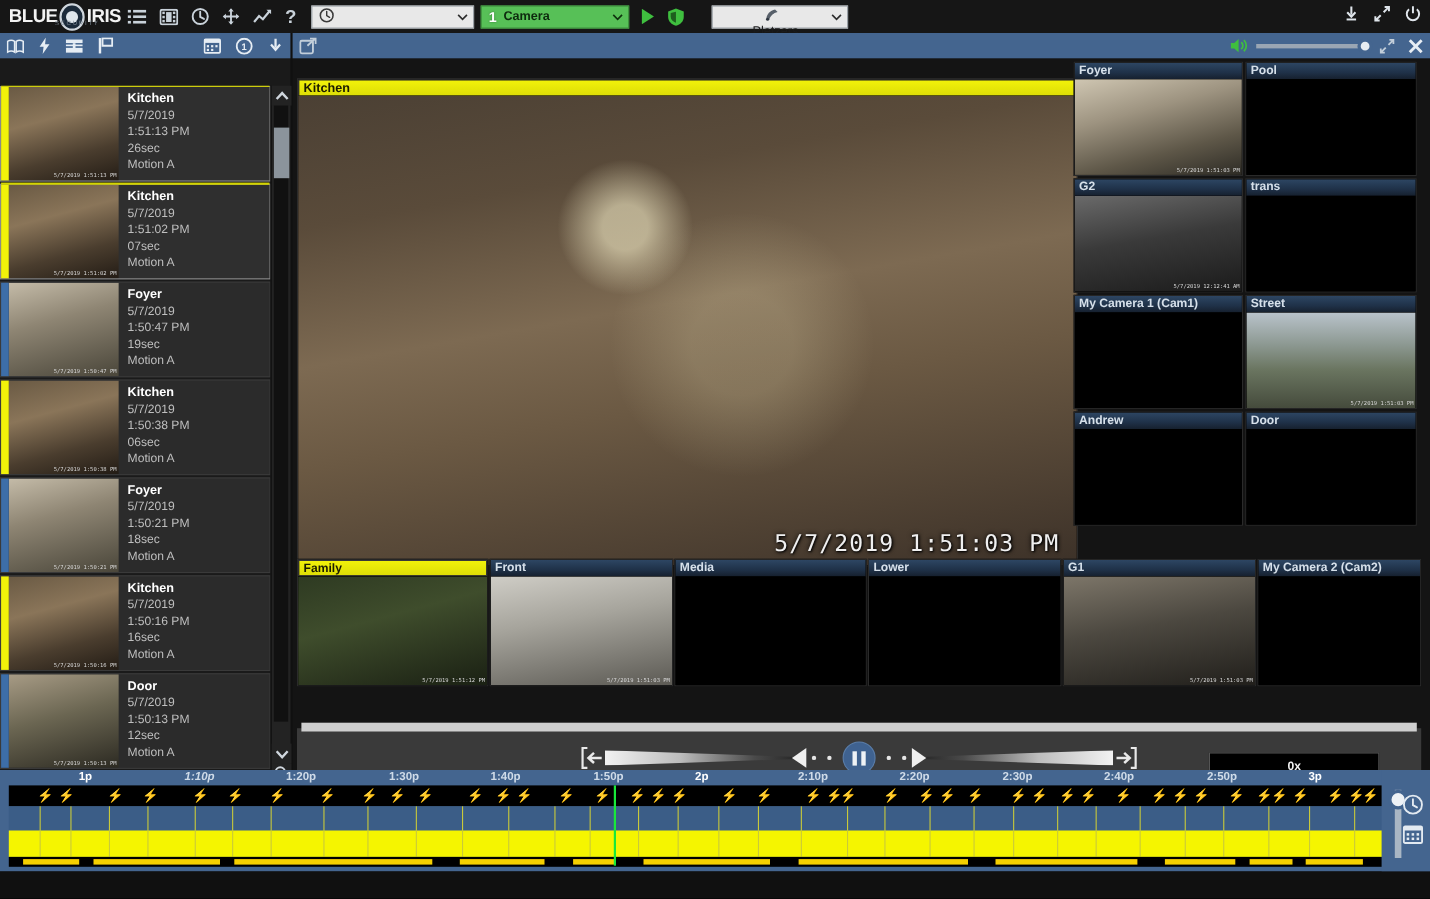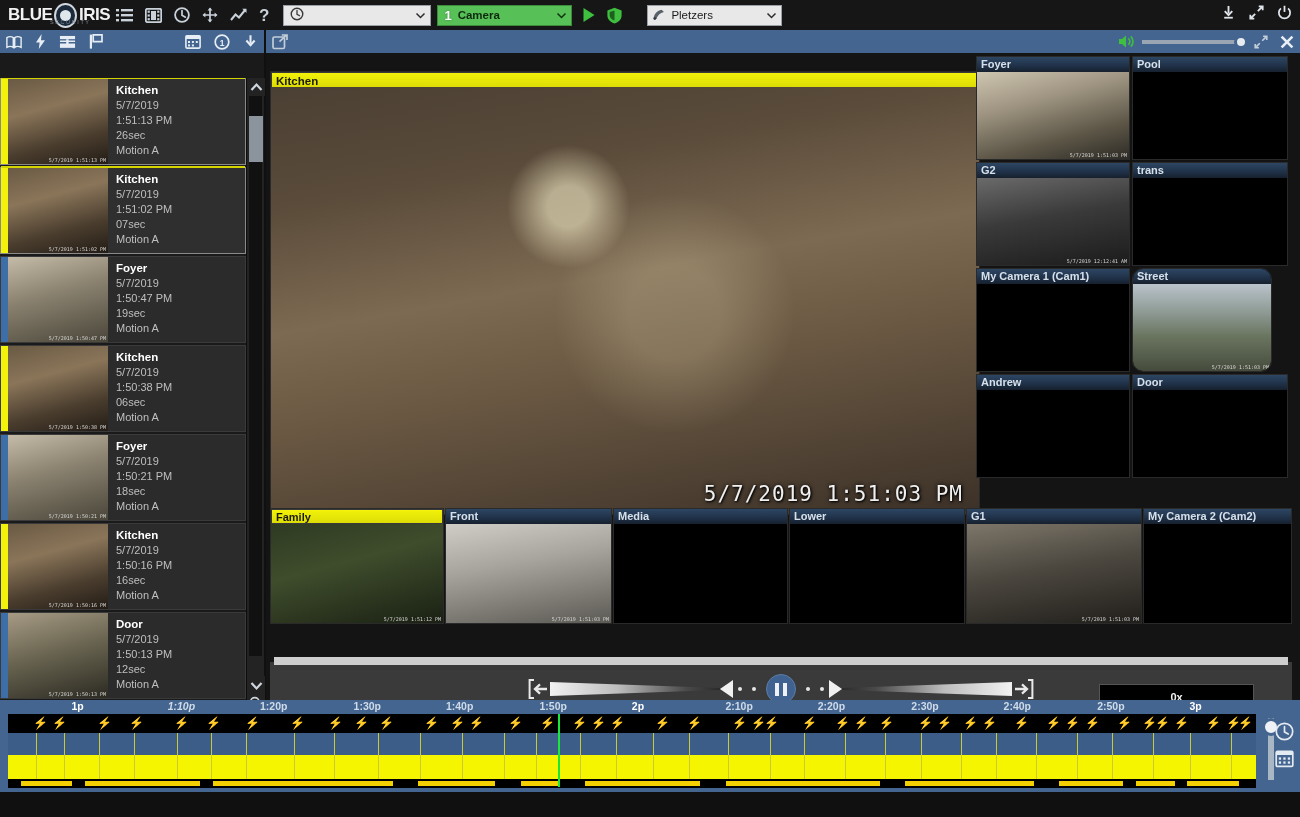--- a/index.html
+++ b/index.html
@@ -289,21 +289,21 @@
           <path d="M1.5 1 L12.5 8 L1.5 15 Z" fill="#3fbf3f"></path>
         </svg>
     </span>
     <span class="tb-ic" style="margin-left:10px;">
       <svg width="17" height="17" viewBox="0 0 17 17">
           <path d="M8.5 0.8 L15.6 3.4 V8.5 C15.6 12.6 12.4 15.4 8.5 16.4 C4.6 15.4 1.4 12.6 1.4 8.5 V3.4 Z" fill="#3fbf3f"></path>
       <path d="M8.5 3.6 L8.5 13.6 C5.9 12.7 3.7 10.7 3.7 8.2 V4.9 Z" fill="#1e5e1e"></path>
         </svg>
     </span>
 
-    <div class="topsel" style="width:135px;margin-left:24px;">
+    <div class="topsel" style="width:124px;margin-left:24px;flex-direction:column;">
       <span>
         <svg width="14" height="14" viewBox="0 0 16 16">
             <path d="M2 13 C2 8 6 4 11 3 L13.6 5.6 C9.2 6.6 6 9.8 5 13.6 Z" fill="#58606a"></path>
         <circle cx="3.2" cy="13.2" r="1.6" fill="#2e3640"></circle>
           </svg>
       </span>
       <span style="margin-left:5px;">Pletzers</span>
       <span class="cv">
         <svg width="11" height="11" viewBox="0 0 11 11">
             <path d="M1.5 3.5 L5.5 7.5 L9.5 3.5" fill="none" stroke="#2d2d2d" stroke-width="1.5"></path>
@@ -596,21 +596,21 @@
           </div>
         </div>
         <div class="cam-cell" style="left: 866px; top: 132px; width: 156px; height: 104px;">
           <div class="cam-title">trans</div>
           <div class="cam-body"></div>
         </div>
         <div class="cam-cell" style="left: 710px; top: 238px; width: 154px; height: 104px;">
           <div class="cam-title">My Camera 1 (Cam1)</div>
           <div class="cam-body"></div>
         </div>
-        <div class="cam-cell" style="left: 866px; top: 238px; width: 140px; height: 104px; border-radius: 11px;">
+        <div class="cam-cell" style="left: 866px; top: 238px; width: 156px; height: 104px;">
           <div class="cam-title">Street</div>
           <div class="cam-body">
             <div class="scene street-bg"></div>
             <div class="tstamp">5/7/2019 1:51:03 PM</div>
           </div>
         </div>
         <div class="cam-cell" style="left: 710px; top: 344px; width: 154px; height: 104px;">
           <div class="cam-title">Andrew</div>
           <div class="cam-body"></div>
         </div>

